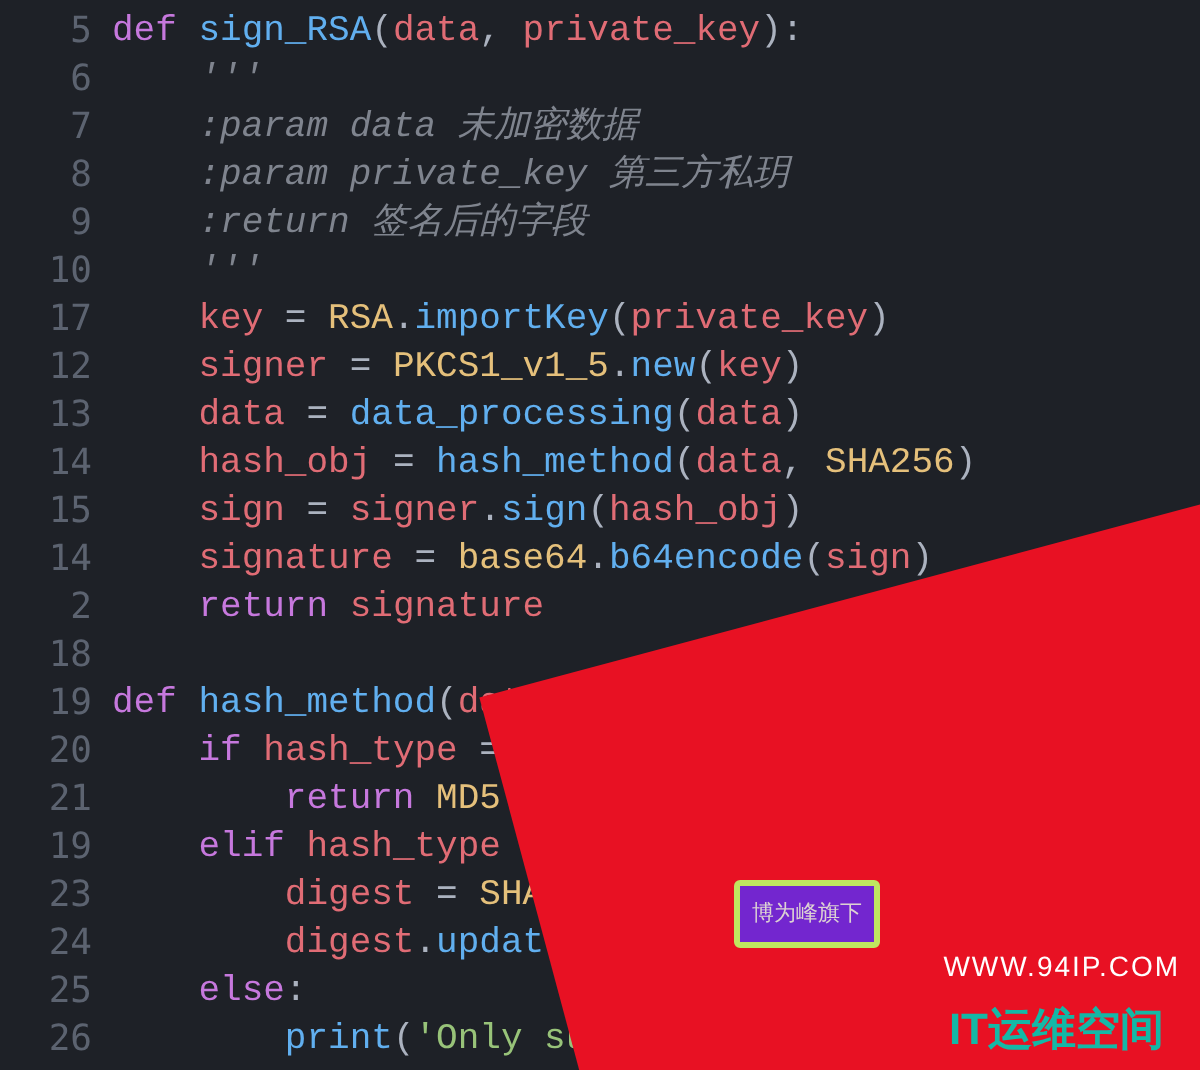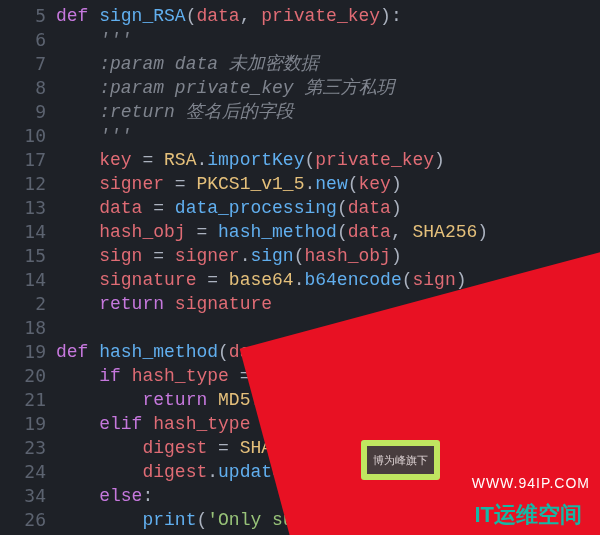--- a/index.html
+++ b/index.html
@@ -39,27 +39,27 @@
   .var  { color: #e06c75; } 
   .str  { color: #98c379; } 
   .cmt  { color: #7f848e; font-style: italic; }
   .p    { color: #abb2bf; }
 
   
   .watermark-tag {
     position: absolute;
     right: 160px;
     top: 440px;
-    background: #404040;
+    background: #6d28d9;
     color: #ddd;
     font-family: sans-serif;
     font-size: 11px;
     padding: 2px 6px;
     border-radius: 3px;
-    border: 6px solid #bef264;
+    border: 3px solid #bef264;
     opacity: .95;
     z-index: 5;
   }
   .red-banner {
     position: absolute;
     right: -200px;
     bottom: -120px;
     width: 520px;
     height: 380px;
     background: #e81123;
@@ -105,21 +105,21 @@
       <div>15</div>
       <div>14</div>
       <div>2</div>
       <div>18</div>
       <div>19</div>
       <div>20</div>
       <div>21</div>
       <div>19</div>
       <div>23</div>
       <div>24</div>
-      <div>34</div>
+      <div>25</div>
       <div>26</div>
     </div>
   <div class="code" id="code"><div><span class="kw">def</span> <span class="fn">sign_RSA</span><span class="p">(</span><span class="var">data</span><span class="p">, </span><span class="var">private_key</span><span class="p">)</span><span class="p">:</span></div><div>    <span class="cmt">'''</span></div><div>    <span class="cmt">:param data 未加密数据</span></div><div>    <span class="cmt">:param private_key 第三方私玥</span></div><div>    <span class="cmt">:return 签名后的字段</span></div><div>    <span class="cmt">'''</span></div><div>    <span class="var">key</span><span class="p"> = </span><span class="cls">RSA</span><span class="p">.</span><span class="fn">importKey</span><span class="p">(</span><span class="var">private_key</span><span class="p">)</span></div><div>    <span class="var">signer</span><span class="p"> = </span><span class="cls">PKCS1_v1_5</span><span class="p">.</span><span class="fn">new</span><span class="p">(</span><span class="var">key</span><span class="p">)</span></div><div>    <span class="var">data</span><span class="p"> = </span><span class="fn">data_processing</span><span class="p">(</span><span class="var">data</span><span class="p">)</span></div><div>    <span class="var">hash_obj</span><span class="p"> = </span><span class="fn">hash_method</span><span class="p">(</span><span class="var">data</span><span class="p">, </span><span class="cls">SHA256</span><span class="p">)</span></div><div>    <span class="var">sign</span><span class="p"> = </span><span class="var">signer</span><span class="p">.</span><span class="fn">sign</span><span class="p">(</span><span class="var">hash_obj</span><span class="p">)</span></div><div>    <span class="var">signature</span><span class="p"> = </span><span class="cls">base64</span><span class="p">.</span><span class="fn">b64encode</span><span class="p">(</span><span class="var">sign</span><span class="p">)</span></div><div>    <span class="kw">return</span> <span class="var">signature</span></div><div>&nbsp;</div><div><span class="kw">def</span> <span class="fn">hash_method</span><span class="p">(</span><span class="var">data</span><span class="p">, </span><span class="var">hash_type</span><span class="p">)</span><span class="p">:</span></div><div>    <span class="kw">if</span> <span class="var">hash_type</span><span class="p"> == </span><span class="str">'MD5'</span><span class="p">:</span></div><div>        <span class="kw">return</span> <span class="cls">MD5</span><span class="p">.</span><span class="fn">new</span><span class="p">(</span><span class="var">data</span><span class="p">.</span><span class="fn">encode</span><span class="p">(</span><span class="str">'utf-8'</span><span class="p">)</span><span class="p">)</span></div><div>    <span class="kw">elif</span> <span class="var">hash_type</span><span class="p"> == </span><span class="str">'SHA256'</span><span class="p">:</span></div><div>        <span class="var">digest</span><span class="p"> = </span><span class="cls">SHA256</span><span class="p">.</span><span class="fn">new</span><span class="p">(</span><span class="p">)</span></div><div>        <span class="var">digest</span><span class="p">.</span><span class="fn">update</span><span class="p">(</span><span class="var">data</span><span class="p">.</span><span class="fn">encode</span><span class="p">(</span><span class="str">"utf8"</span><span class="p">)</span><span class="p">)</span></div><div>    <span class="kw">else</span><span class="p">:</span></div><div>        <span class="fn">print</span><span class="p">(</span><span class="str">'Only support MD5 and </span></div></div>
 </div>
 
 <div class="red-banner"></div>
 <div class="watermark-tag">博为峰旗下</div>
 <div class="red-label">WWW.94IP.COM</div>
 <div class="footer-text">IT运维空间</div>
 

